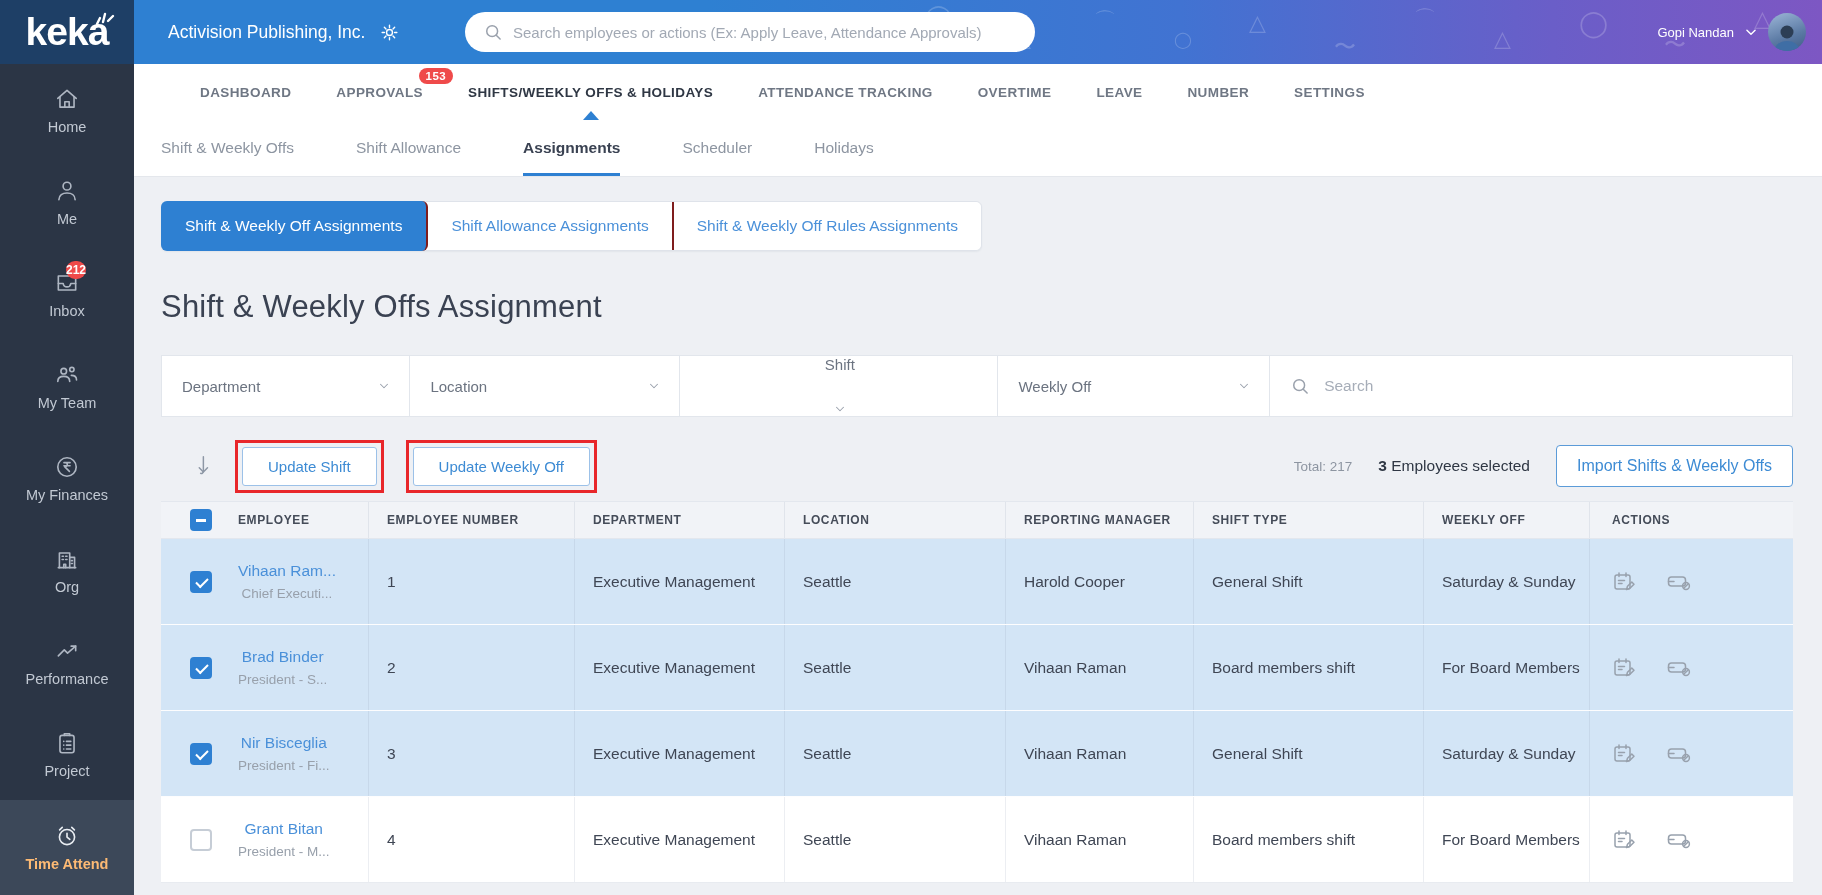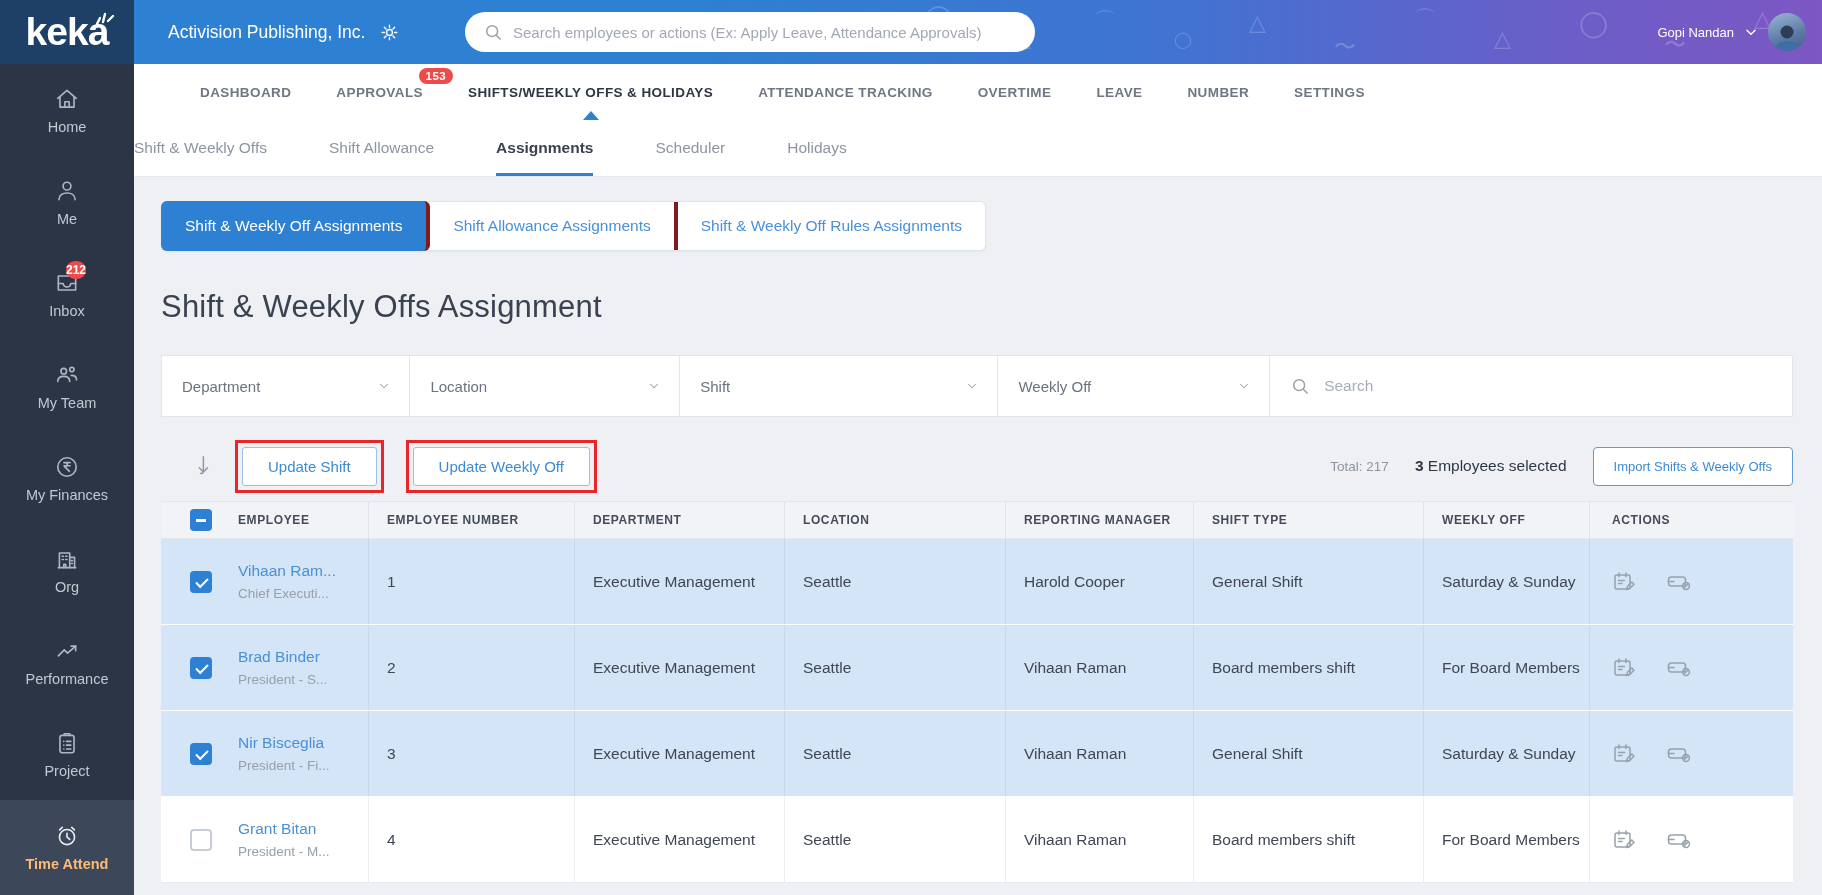--- a/index.html
+++ b/index.html
@@ -36,58 +36,58 @@
   .avatar { width:38px; height:38px; border-radius:50%; background:linear-gradient(160deg,#9db7d8 0%,#5b7aa4 60%,#3d5c86 100%); display:flex; align-items:flex-end; justify-content:center; overflow:hidden; }
 
   
   .main-nav { height:56px; background:#fff; display:flex; align-items:center; gap:45px; padding-left:66px; }
   .mn-item { font-size:13.5px; font-weight:600; letter-spacing:.4px; color:#6f7784; cursor:pointer; position:relative; height:56px; display:flex; align-items:center; }
   .mn-item.active { color:#2f3744; font-weight:700; }
   .mn-item.active .tri { position:absolute; bottom:0; left:50%; transform:translateX(-50%); width:0; height:0; border-left:8px solid transparent; border-right:8px solid transparent; border-bottom:9px solid #2e80d2; }
   .mn-badge { position:absolute; top:4px; right:-30px; background:#ef4a4a; color:#fff; font-size:11.5px; font-weight:700; padding:2px 7px; border-radius:10px; }
 
   
-  .sub-nav { height:57px; background:#fff; border-bottom:1px solid #e4e7ec; display:flex; align-items:stretch; gap:62px; }
+  .sub-nav { height:57px; background:#fff; border-bottom:1px solid #e4e7ec; display:flex; align-items:stretch; gap:62px; padding-left:27px; }
   .sn-item { font-size:15.5px; color:#8d95a1; cursor:pointer; display:flex; align-items:center; border-bottom:3px solid transparent; padding-top:3px; }
   .sn-item.active { color:#3a4252; font-weight:700; border-bottom-color:#2e80d2; }
 
   
   .content { flex:1; background:#eef0f4; padding-left:27px; position:relative; }
 
   .segmented { display:inline-flex; margin-top:24px; background:#fff; border:1px solid #dfe3ea; border-radius:6px; box-shadow:0 1px 2px rgba(40,60,90,.06); }
-  .seg-btn { padding:15px 23px; font-size:15.5px; color:#4a90d9; cursor:pointer; border-right:4px solid #7f1d1d; background:#fff; }
+  .seg-btn { padding:15px 23px; font-size:15.5px; color:#4a90d9; cursor:pointer; border-right:2px solid #7f1d1d; background:#fff; }
   .seg-btn:first-child { border-radius:6px 0 0 6px; }
   .seg-btn:last-child { border-right:none; border-radius:0 6px 6px 0; }
   .seg-btn.active { background:#2e80d2; color:#fff; border-radius:6px; margin:-1px 0 -1px -1px; padding:16px 24px; }
 
   .page-title { margin-top:38px; font-size:31px; color:#3a4252; font-weight:400; letter-spacing:.2px; }
 
   
   .filters { margin-top:30px; display:flex; width:1632px; }
   .filter-box { height:62px; background:#fff; border:1px solid #e2e6ec; margin-left:-1px; display:flex; align-items:center; justify-content:space-between; padding:0 18px 0 20px; cursor:pointer; }
   .filter-box:first-child { margin-left:0; }
   .filter-label { font-size:15px; color:#6b7380; }
-  .f-dept { width:256px; } .f-loc { width:278px; } .f-shift { width:328px; } .f-woff { width:280px; }
+  .f-dept { width:256px; } .f-loc { width:278px; } .f-shift { width:328px;flex-direction:column; } .f-woff { width:280px; }
   .f-search { width:539px; cursor:text; justify-content:flex-start; }
   .f-search input { border:none; outline:none; font-size:15.5px; color:#4a5260; margin-left:14px; flex:1; font-family:inherit; }
   .f-search input::placeholder { color:#a6adb8; }
 
   
   .toolbar { margin-top:18px; height:62px; width:1632px; display:flex; align-items:center; }
   .sort-ic { margin-left:30px; display:flex; cursor:pointer; }
   .annot { border:3px solid #e8262a; padding:4px; margin-left:22px; }
   .btn-outline { display:inline-block; background:#fff; border:1px solid #9cc1e8; border-radius:3px; color:#3d8bd4; font-size:15px; padding:10px 25px; cursor:pointer; white-space:nowrap; }
   .tb-right { margin-left:auto; display:flex; align-items:center; gap:26px; }
   .total-lbl { font-size:13.5px; color:#8d95a1; }
   .sel-lbl { font-size:15.5px; color:#2f3744; }
   .sel-lbl b { font-weight:800; }
-  .btn-import { background:#fff; border:1px solid #5b9bd8; border-radius:4px; color:#3d8bd4; font-size:13px; padding:11px 20px; cursor:pointer; white-space:nowrap; }
-
-  
-  .table { width:1632px; margin-top:4px; }
+  .btn-import { background:#fff; border:1px solid #5b9bd8; border-radius:4px; color:#3d8bd4; font-size:16px; padding:11px 20px; cursor:pointer; white-space:nowrap; }
+
+  
+  .table { width:1632px; margin-top:4px;text-align:center; }
   .thead { display:flex; height:38px; background:#f1f3f7; border-top:1px solid #e3e7ee; border-bottom:1px solid #e3e7ee; align-items:center; }
   .th { font-size:12px; font-weight:700; letter-spacing:.6px; color:#454c59; text-transform:uppercase; }
   .cell { height:100%; display:flex; align-items:center; padding-left:18px; border-right:1px solid rgba(134,152,177,0.16); }
   .cell:last-child { border-right:none; }
   .c-emp{width:208px;} .c-num{width:206px;} .c-dept{width:210px;} .c-loc{width:221px;}
   .c-mgr{width:188px;} .c-shift{width:230px;} .c-woff{width:166px;} .c-act{width:203px;}
   .c-emp { padding-left:29px; gap:26px; }
   .trow { display:flex; height:86px; background:#fff; border-bottom:1px solid #e8ebf0; }
   .trow.selected { background:#d3e5f6; border-bottom:1px solid #fdfdfe; }
   .trow .cell { font-size:15.5px; color:#3f4654; }

